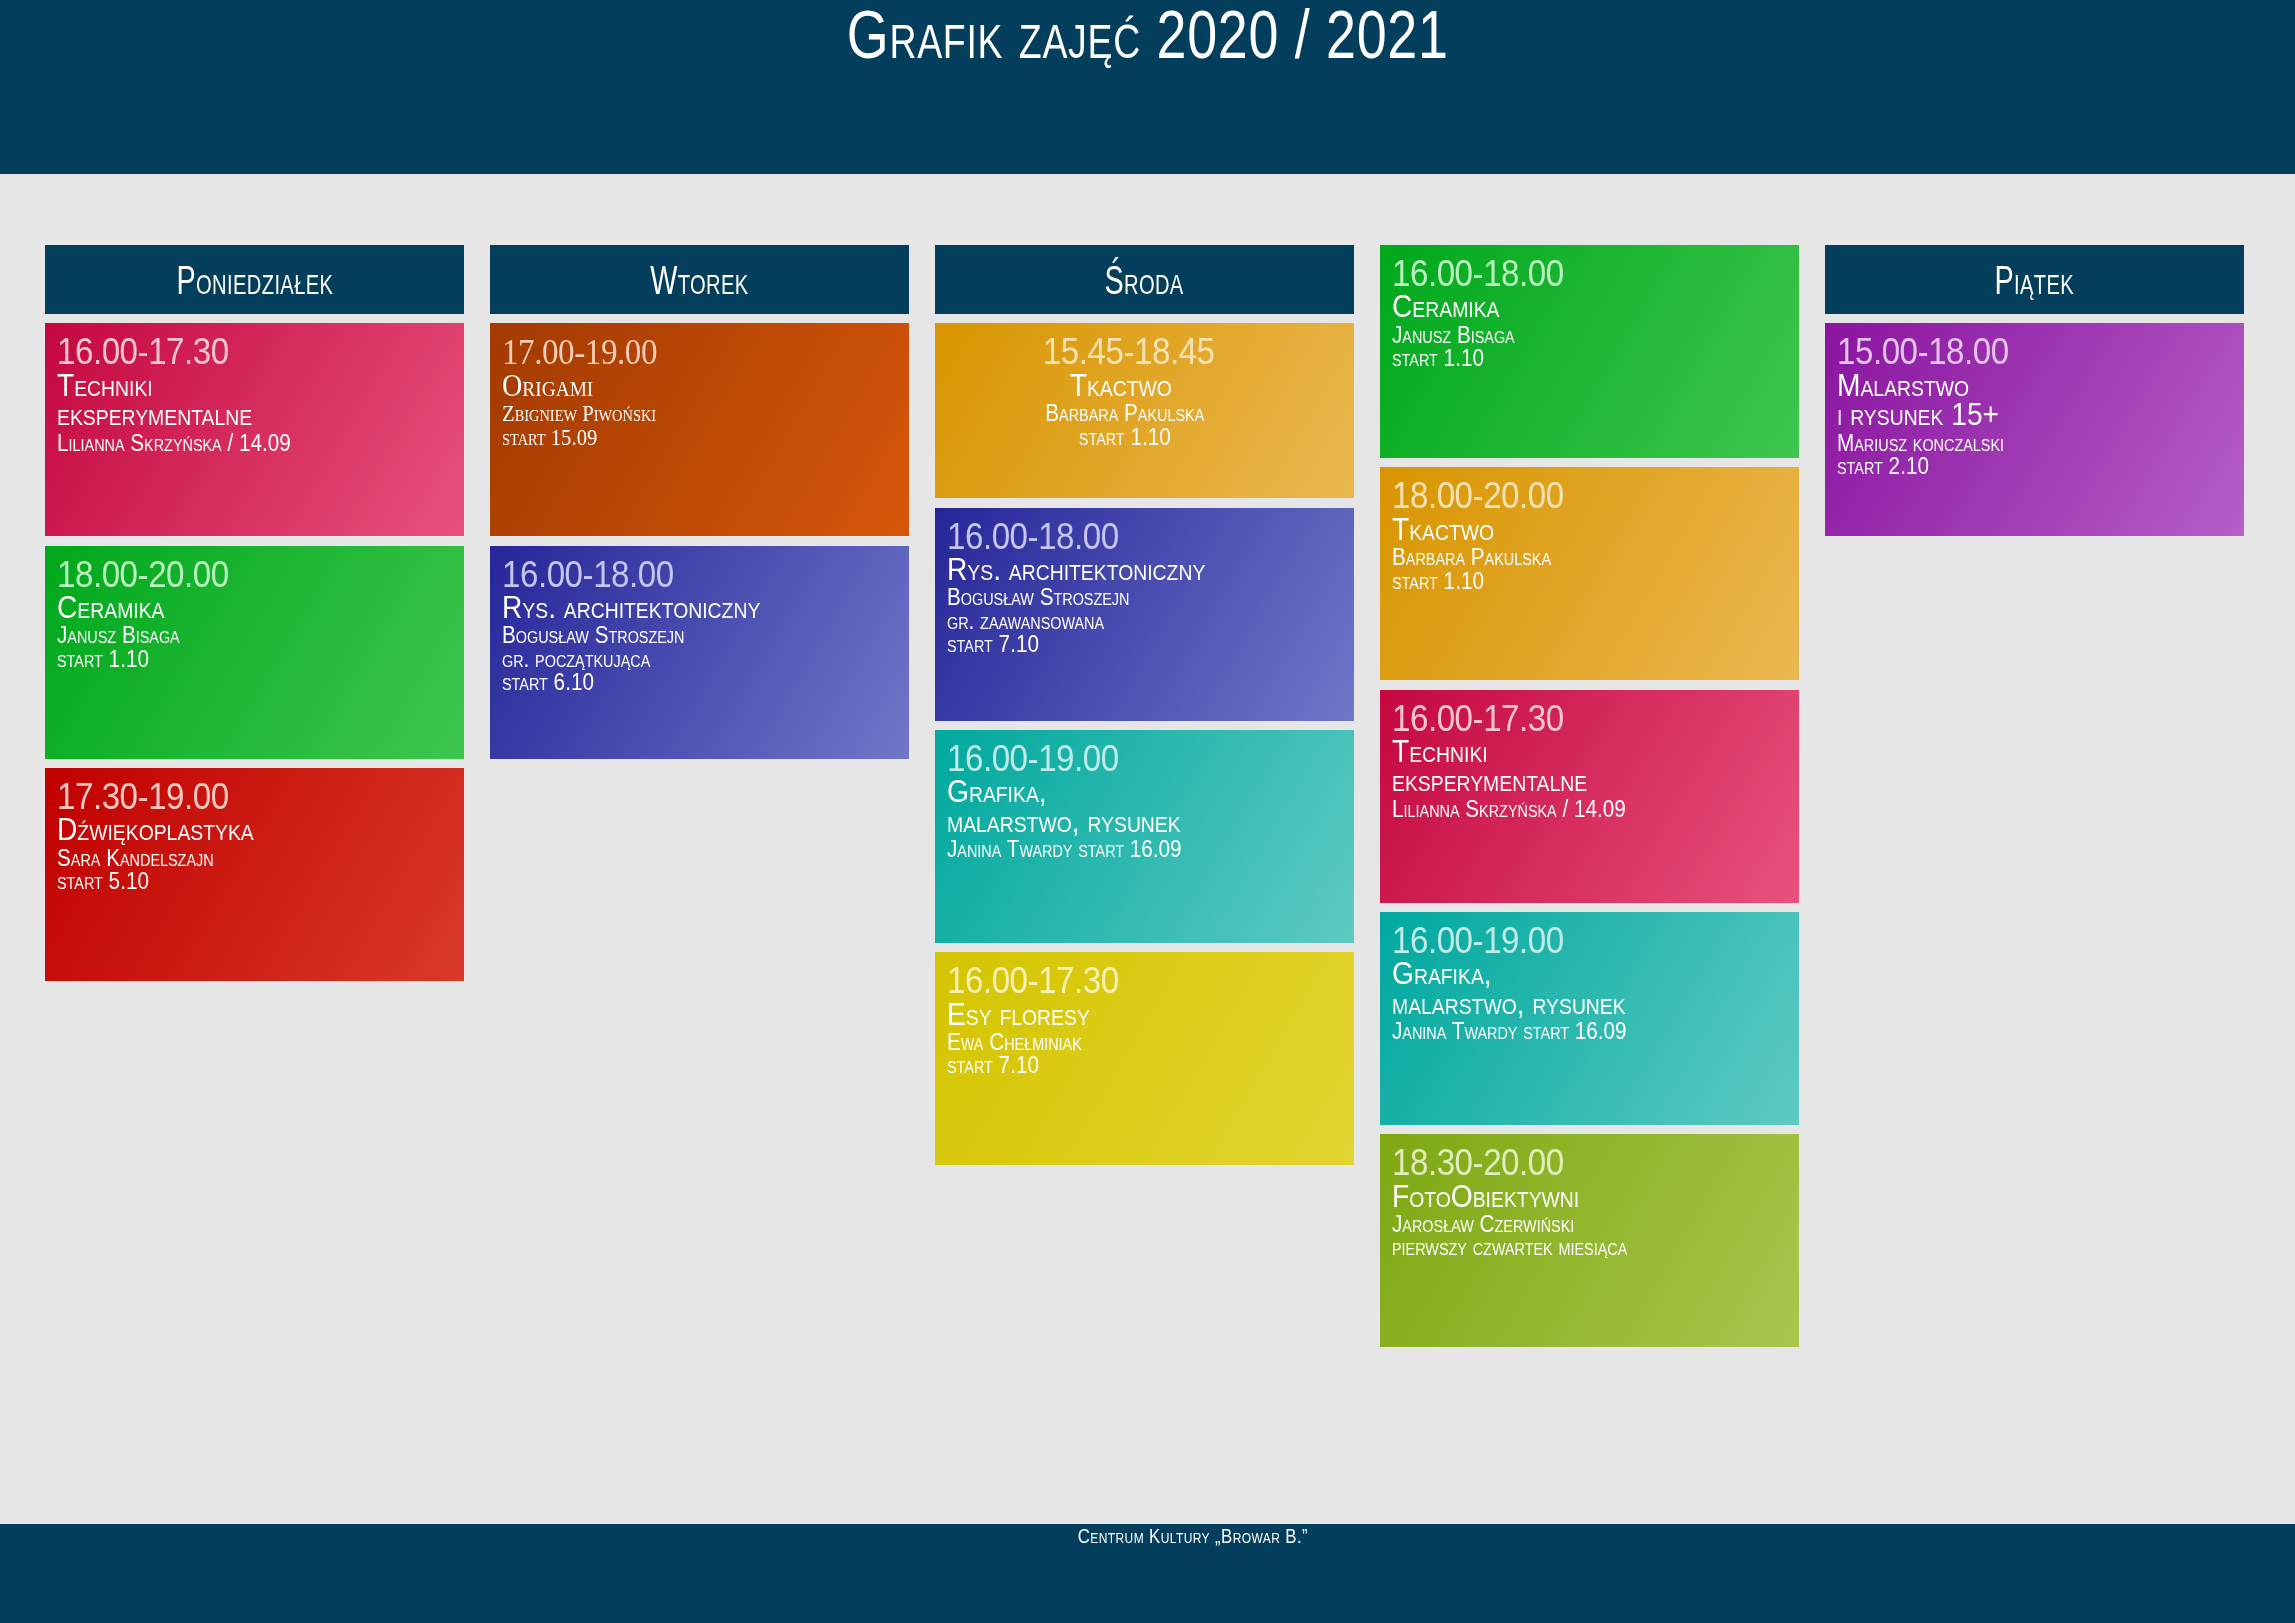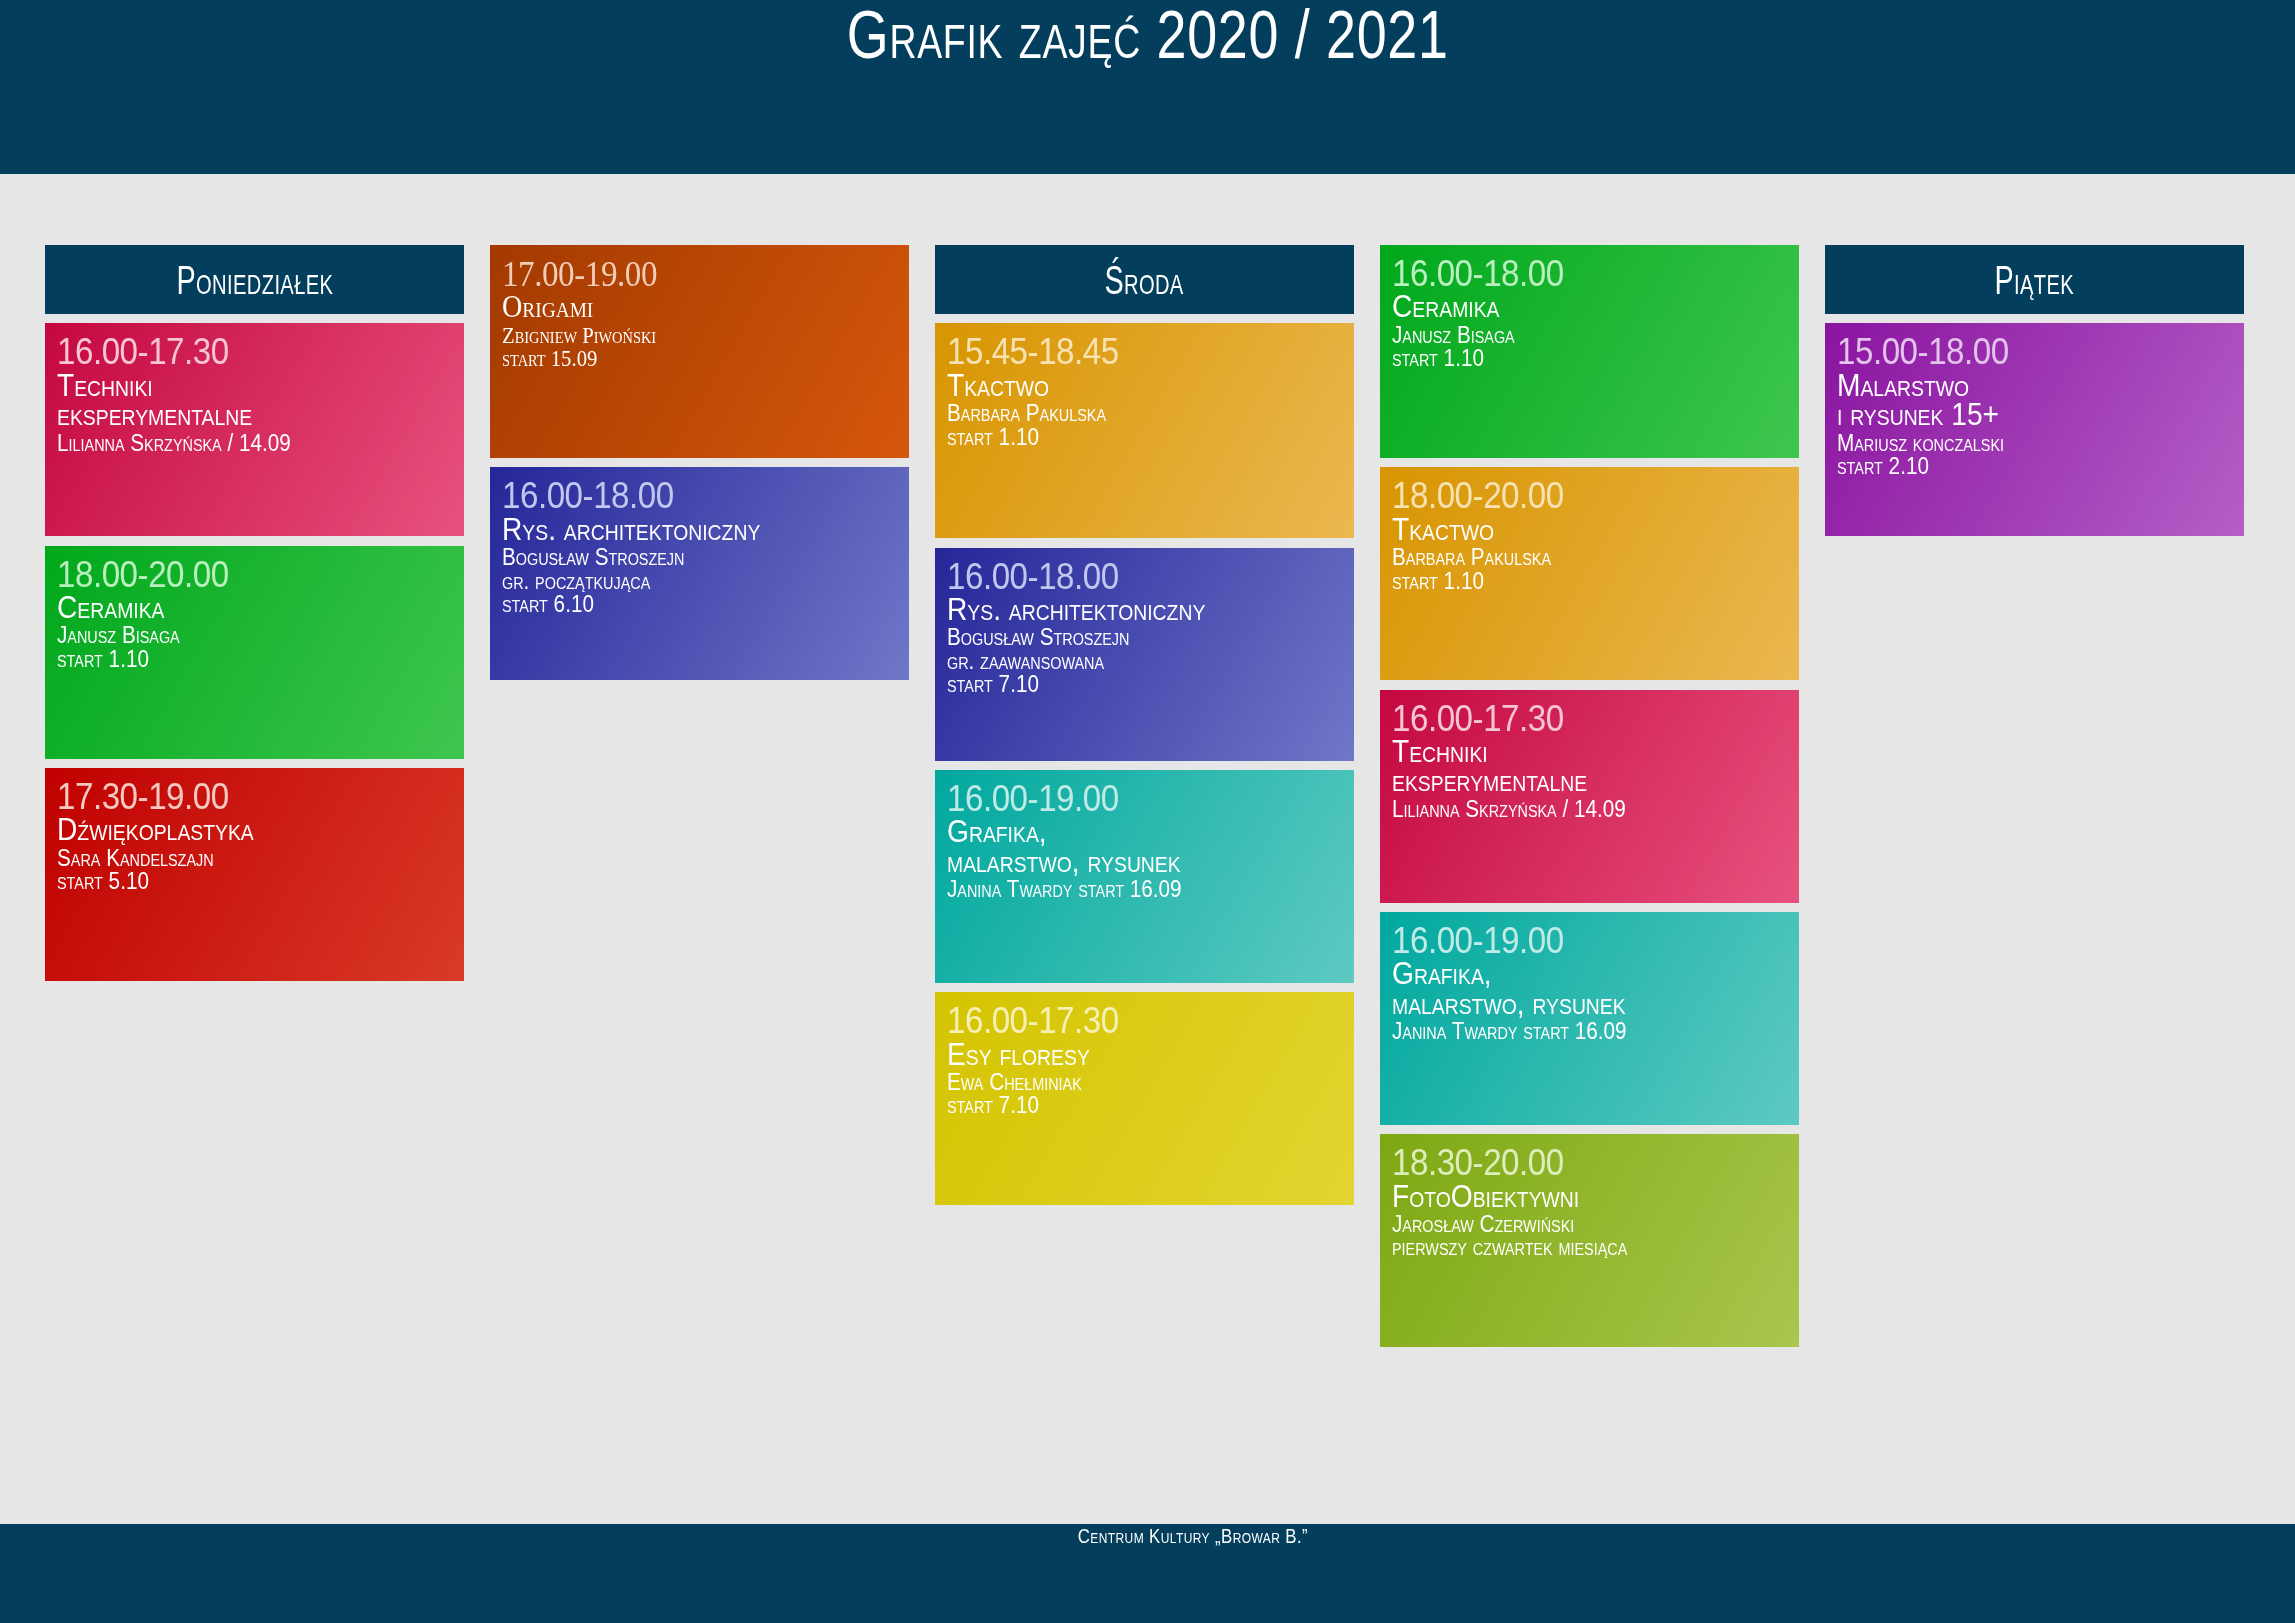--- a/index.html
+++ b/index.html
@@ -159,39 +159,42 @@
           <span class="card-start">start 1.10</span>
         </div>
         <div class="card" style="height: 213px; background: linear-gradient(120deg, rgb(192, 0, 0) 0%, rgb(217, 58, 41) 100%);">
           <span class="card-time" style="color: rgb(244, 201, 194);">17.30-19.00</span>
           <span class="card-title">Dźwiękoplastyka</span>
           <span class="card-teacher">Sara Kandelszajn</span>
           <span class="card-start">start 5.10</span>
         </div>
       </div>
       <div class="col">
+        <div class="day-head">
+          <span class="day-head-label">Wtorek</span>
+        </div>
         <div class="card" style="height: 213px; background: linear-gradient(120deg, rgb(163, 58, 0) 0%, rgb(214, 87, 11) 100%); font-family: Liberation Serif, serif;">
           <span class="card-time" style="color: rgb(240, 205, 184);">17.00-19.00</span>
           <span class="card-title">Origami</span>
           <span class="card-teacher">Zbigniew Piwoński</span>
           <span class="card-start">start 15.09</span>
         </div>
         <div class="card" style="height: 213px; background: linear-gradient(120deg, rgb(38, 38, 153) 0%, rgb(112, 119, 200) 100%);">
           <span class="card-time" style="color: rgb(195, 198, 237);">16.00-18.00</span>
           <span class="card-title">Rys. architektoniczny</span>
           <span class="card-teacher">Bogusław Stroszejn</span>
           <span class="card-note">gr. początkująca</span>
           <span class="card-start">start 6.10</span>
         </div>
       </div>
       <div class="col">
         <div class="day-head">
           <span class="day-head-label">Środa</span>
         </div>
-        <div class="card" style="height: 215px; background: linear-gradient(120deg, rgb(216, 149, 0) 0%, rgb(235, 184, 81) 100%);">
+        <div class="card" style="height: 175px; background: linear-gradient(120deg, rgb(216, 149, 0) 0%, rgb(235, 184, 81) 100%); text-align: center;">
           <span class="card-time" style="color: rgb(247, 226, 180);">15.45-18.45</span>
           <span class="card-title">Tkactwo</span>
           <span class="card-teacher">Barbara Pakulska</span>
           <span class="card-start">start 1.10</span>
         </div>
         <div class="card" style="height: 213px; background: linear-gradient(120deg, rgb(38, 38, 153) 0%, rgb(112, 119, 200) 100%);">
           <span class="card-time" style="color: rgb(195, 198, 237);">16.00-18.00</span>
           <span class="card-title">Rys. architektoniczny</span>
           <span class="card-teacher">Bogusław Stroszejn</span>
           <span class="card-note">gr. zaawansowana</span>

